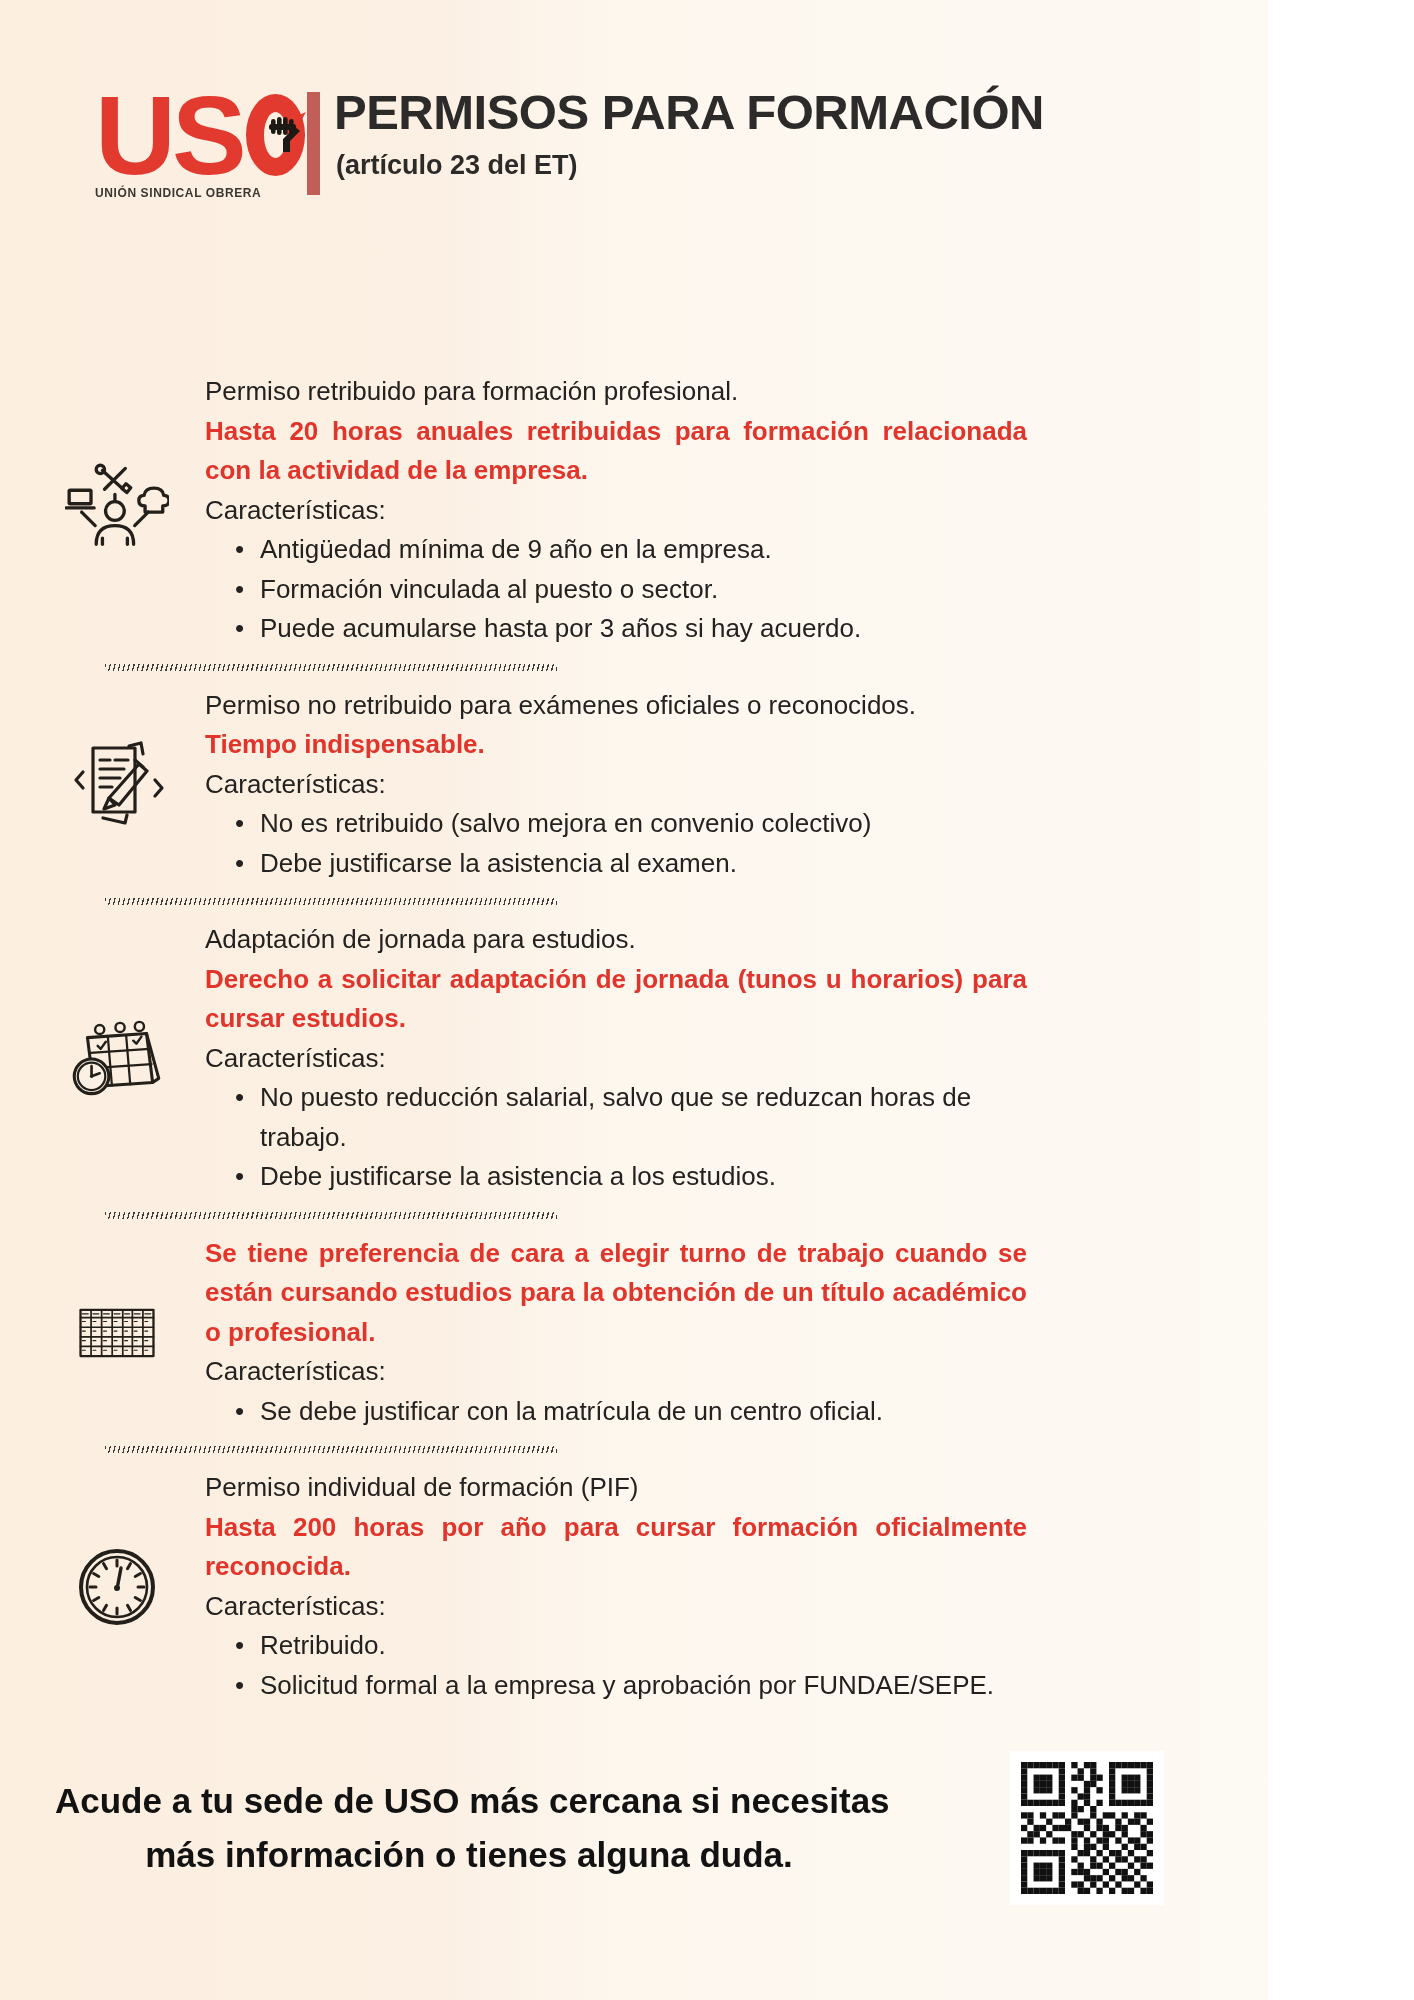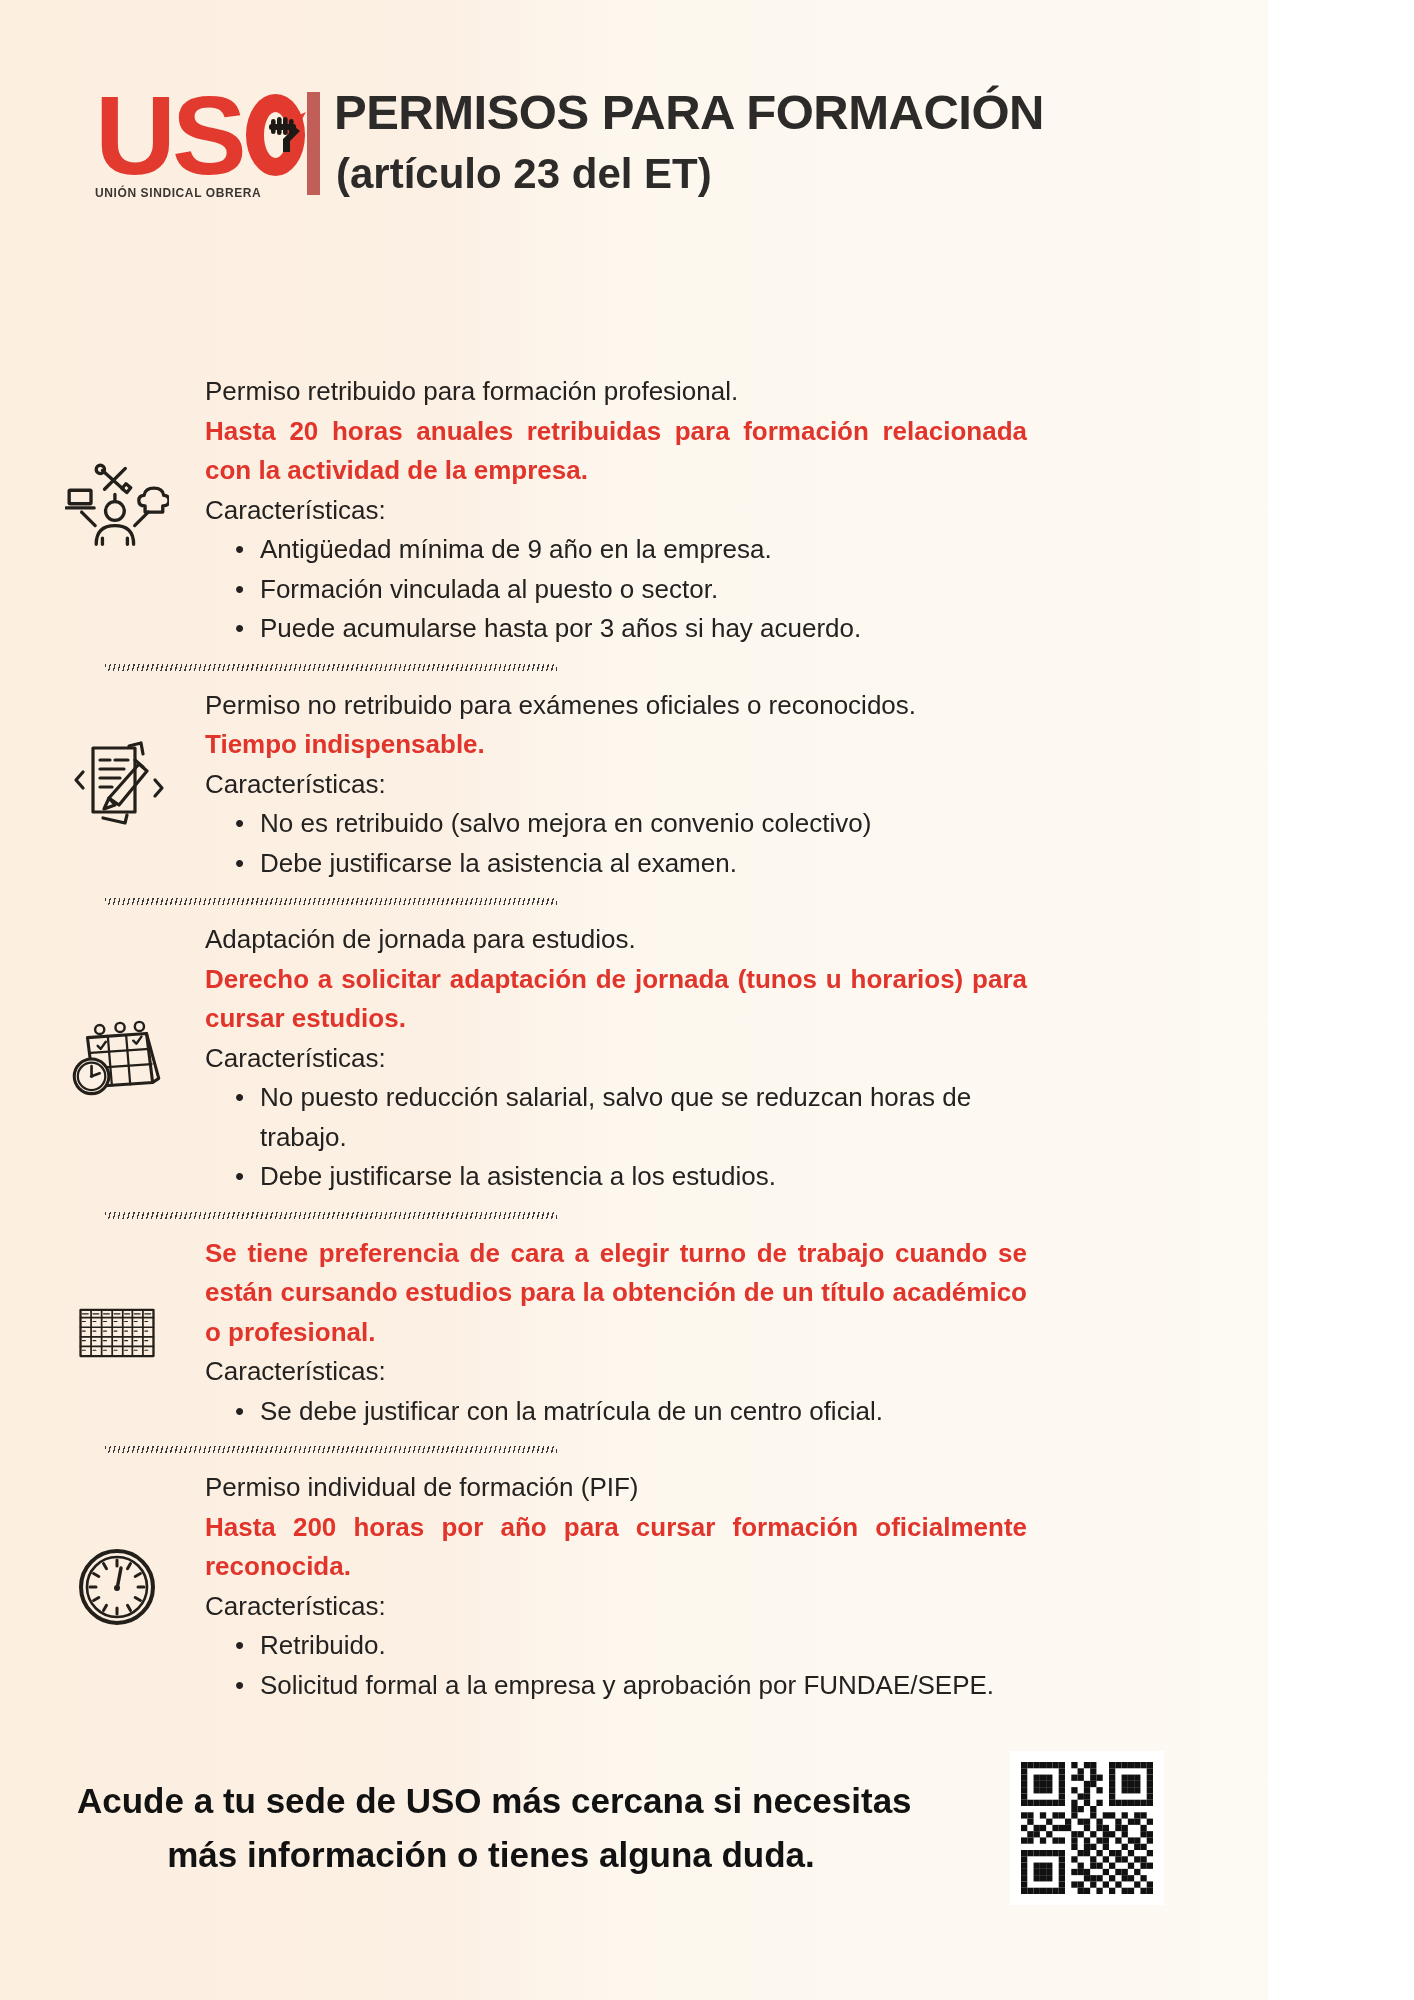--- a/index.html
+++ b/index.html
@@ -33,21 +33,21 @@
     margin-top:10px;font-size:12px;font-weight:bold;color:#3b3633;
     letter-spacing:0.6px;white-space:nowrap;
   }
   .accent-bar{position:absolute;left:307px;top:92px;width:13px;height:103px;background:#c25e58;}
   .title{
     position:absolute;left:334px;top:84px;
     font-size:49px;font-weight:800;letter-spacing:-0.5px;color:#2d2b29;white-space:nowrap;text-align:right;
   }
   .subtitle{
     position:absolute;left:336px;top:150px;
-    font-size:42px;font-weight:bold;color:#2d2b29;white-space:nowrap;
+    font-size:27px;font-weight:bold;color:#2d2b29;white-space:nowrap;
   }
 
   
   .main{margin-top:126px;}
   .section{display:grid;grid-template-columns:205px 822px;align-items:center;}
   .icon-cell{display:flex;justify-content:center;padding-left:28px;}
   .icon-cell svg{stroke:#231f1a;fill:none;stroke-linecap:round;stroke-linejoin:round;}
   .sec-body{font-size:26px;line-height:1.52;}
   .sec-body p{margin:0;}
   .highlight{font-weight:bold;color:#e1342b;text-align:justify;}
@@ -55,21 +55,21 @@
   ul.bullets li{position:relative;padding-left:31px;}
   ul.bullets li::before{content:"\2022";position:absolute;left:6px;}
   .divider{
     margin:15px 0 15px 105px;width:452px;height:7px;
     background:repeating-linear-gradient(105deg,#3c3c3c 0 1.3px,transparent 1.3px 4.6px);
   }
 
   
   .footer{
     display:flex;align-items:center;justify-content:space-between;
-    margin:46px 0 0 77px;padding-right:104px;
+    margin:46px 0 0 55px;padding-right:104px;
   }
   .cta{
     width:828px;text-align:center;
     font-size:35px;font-weight:800;line-height:1.55;color:#121212;
   }
   .cta span{display:block;white-space:nowrap;}
   .qr-box{
     width:154px;height:154px;background:#ffffff;
     display:flex;align-items:center;justify-content:center;
   }

